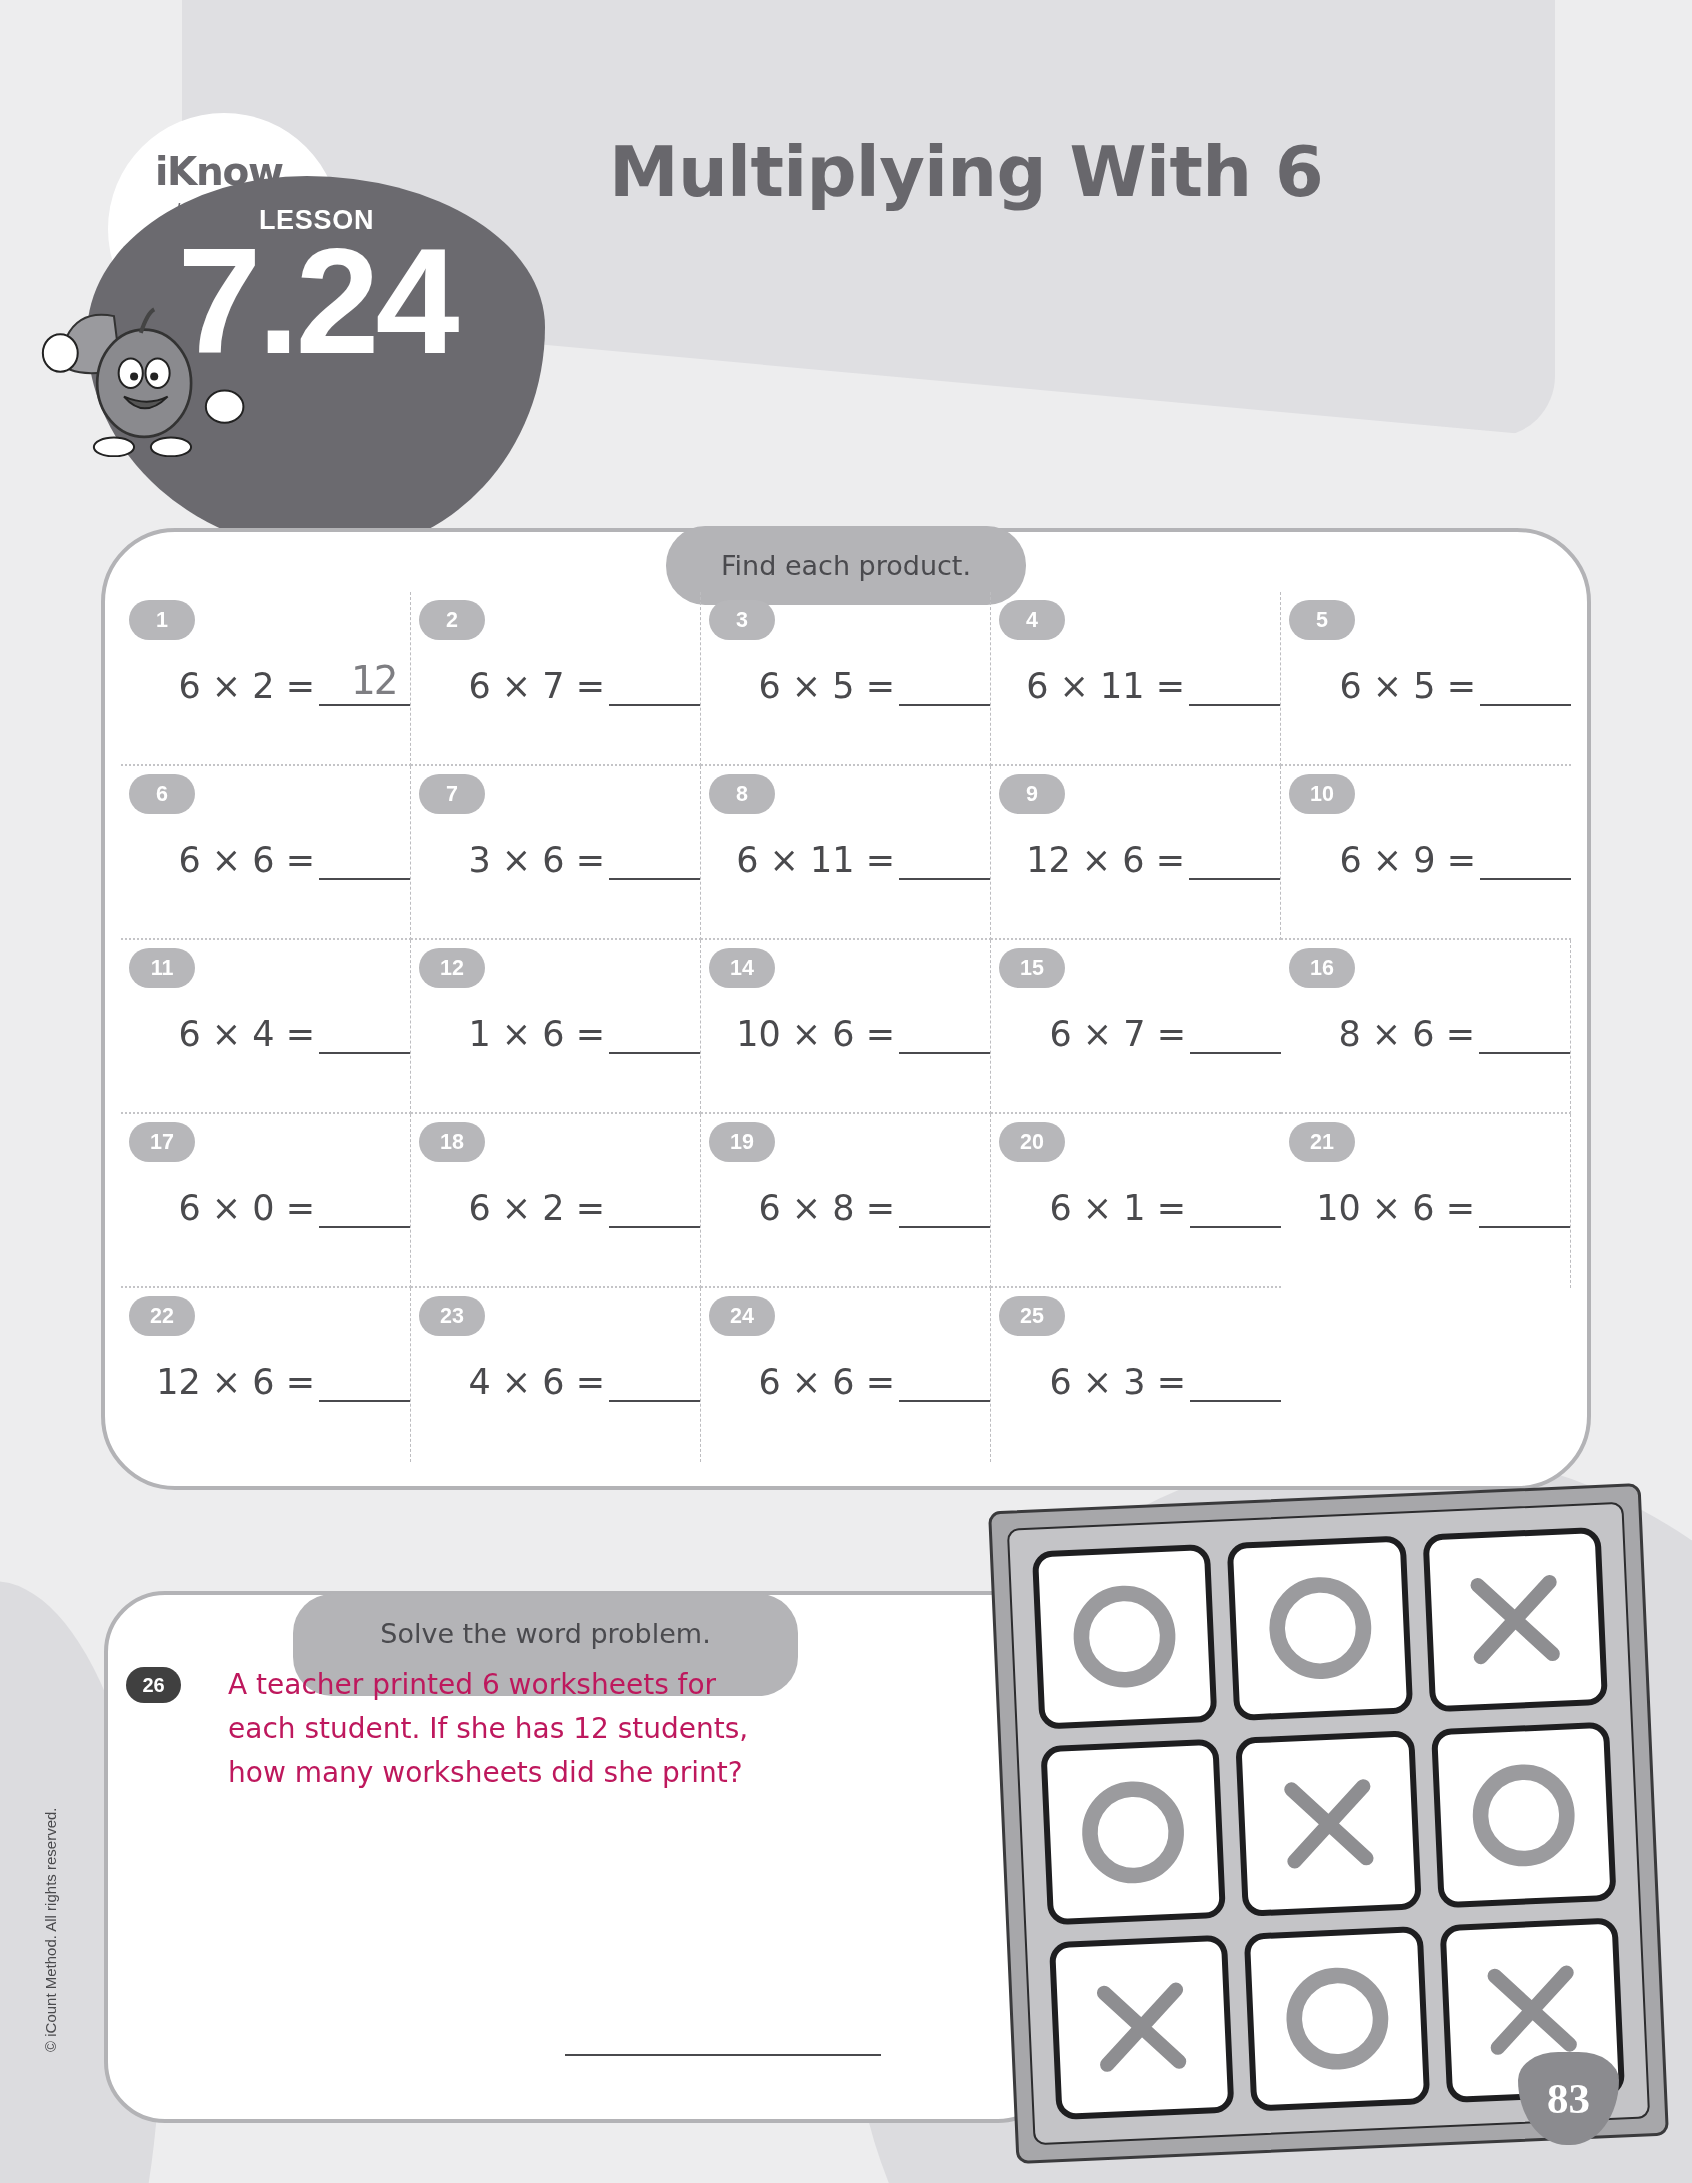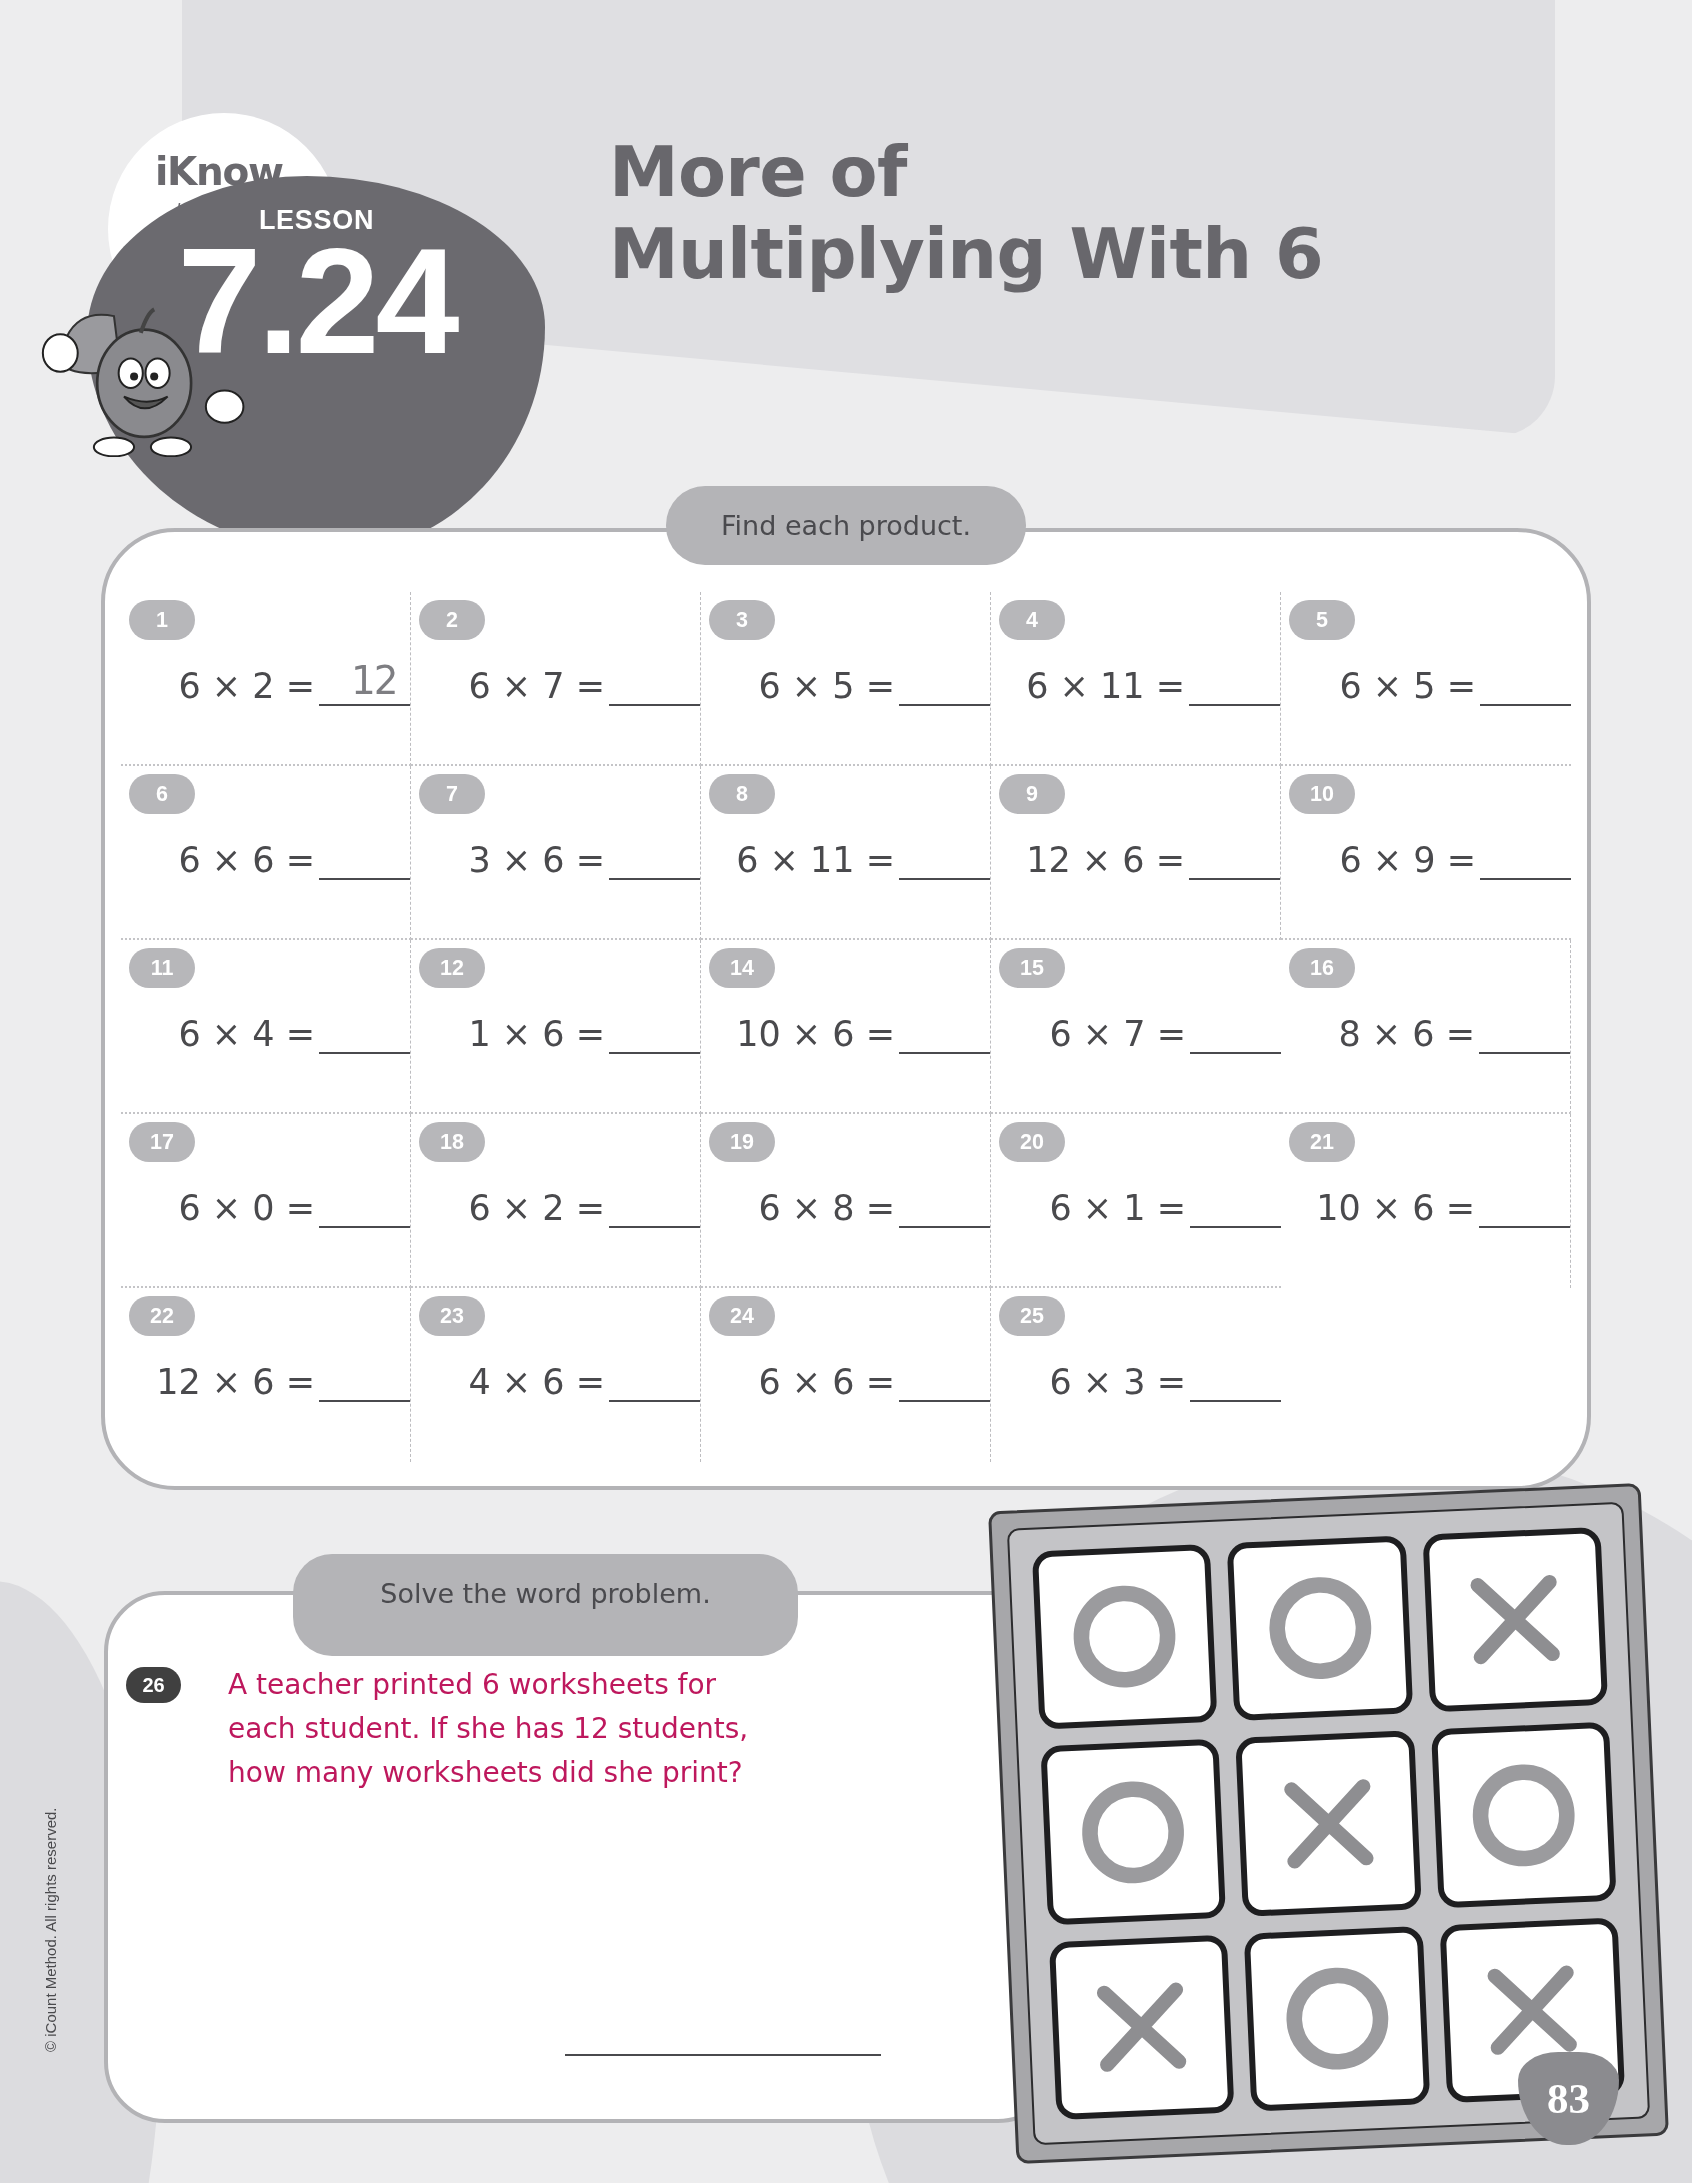--- a/index.html
+++ b/index.html
@@ -9,21 +9,21 @@
   #logo-circle { left:108px; top:113px; width:232px; height:232px; border-radius:50%; background:#ffffff; }
   #logo-text { left:155px; top:149px; width:161px; text-align:left; font-size:39px; font-weight:bold; color:#6a696e; letter-spacing:-1.3px; font-family:"DejaVu Sans", sans-serif; }
   #logo-sub { left:155px; top:202px; width:161px; text-align:center; font-size:8.7px; font-style:italic; font-weight:bold; color:#6a696e; }
   #lesson-blob { left:87px; top:176px; width:458px; height:377px; background:#6b6a6f; border-radius:48% 52% 46% 54% / 42% 40% 60% 58%; }
   #lesson-label { left:229px; top:205px; width:175px; text-align:center; font-size:27px; font-weight:bold; color:#fff; font-family:"Liberation Sans", sans-serif; letter-spacing:0.7px; }
   #lesson-number { left:155px; top:225px; width:323px; text-align:center; font-size:151px; font-weight:bold; color:#fff; font-family:"Liberation Sans", sans-serif; letter-spacing:-4px; line-height:1; }
   #mascot { left:40px; top:296px; width:215px; height:161px; }
   #page-title { left:609px; top:131px; font-size:70px; line-height:82px; font-weight:bold; color:#68676c; font-family:"DejaVu Sans", sans-serif; letter-spacing:-0.7px; }
 
   #main-box { left:101px; top:528px; width:1490px; height:962px; box-sizing:border-box; background:#fff; border:4.7px solid #b3b3b6; border-radius:74px; }
-  .pill { position:absolute; background:#b4b4b7; border-radius:39px; text-align:center; color:#4a4a4e; font-size:27px; font-family:"DejaVu Sans", sans-serif; }
+  .pill { position:absolute; background:#b4b4b7; border-radius:39px; text-align:center; color:#4a4a4e; font-size:27px; font-family:"DejaVu Sans", sans-serif;margin-top:40px; }
   #main-pill { left:666px; top:486px; width:360px; height:79px; line-height:79px; }
   .grid { position:absolute; left:121px; top:592px; width:1450px; height:871px; display:grid; grid-template-columns:repeat(5, 290px); grid-template-rows:repeat(5, 174px); }
   .cell { position:relative; box-sizing:border-box; border-right:1.3px dashed #bdbdc0; border-bottom:2px dotted #c4c4c7; }
   .cell.last-col { border-right:none; }
   .cell.last-row { border-bottom:none; }
   .num-badge { position:absolute; left:8px; top:8px; width:66px; height:40px; border-radius:20px; background:#b7b7ba; color:#fff; font-weight:bold; font-size:21.5px; line-height:40px; text-align:center; font-family:"Liberation Sans", sans-serif; }
   .equation { position:absolute; left:0; right:0; top:74px; text-align:right; font-size:35px; color:#4a4a4d; font-family:"DejaVu Sans", sans-serif; white-space:nowrap; }
   .blank { display:inline-block; width:91px; border-bottom:2.7px solid #4a4a4d; height:36px; vertical-align:bottom; position:relative; margin-left:4px; }
   .handwritten { position:absolute; left:32px; bottom:1.3px; font-size:39px; color:#7e7e82; font-family:"DejaVu Sans", sans-serif; letter-spacing:-2px; }
 
@@ -65,21 +65,20 @@
   <circle cx="140" cy="120" r="6" fill="#222"></circle>
   <circle cx="170" cy="120" r="6" fill="#222"></circle>
   <path d="M125 150 Q155 185 190 150 Q160 165 125 150 Z" fill="#555" stroke="#222" stroke-width="3"></path>
   <ellipse cx="30" cy="85" rx="26" ry="28" fill="#fff" stroke="#222" stroke-width="3"></ellipse>
   <ellipse cx="275" cy="165" rx="28" ry="24" fill="#fff" stroke="#222" stroke-width="3"></ellipse>
   <ellipse cx="110" cy="225" rx="30" ry="14" fill="#fff" stroke="#222" stroke-width="3"></ellipse>
   <ellipse cx="195" cy="225" rx="30" ry="14" fill="#fff" stroke="#222" stroke-width="3"></ellipse>
 </svg>
 
 <div id="page-title" class="abs">
-  <div>More of</div>
   <div>Multiplying With 6</div>
 </div>
 
 <div id="main-box" class="abs"></div>
 <div id="main-pill" class="pill">Find each product.</div>
 
 <div class="grid" id="problem-grid">
     <div class="cell">
       <div class="num-badge">1</div>
       <div class="equation"><span>6 × 2 =</span><span class="blank"><span class="handwritten">12</span></span></div>

